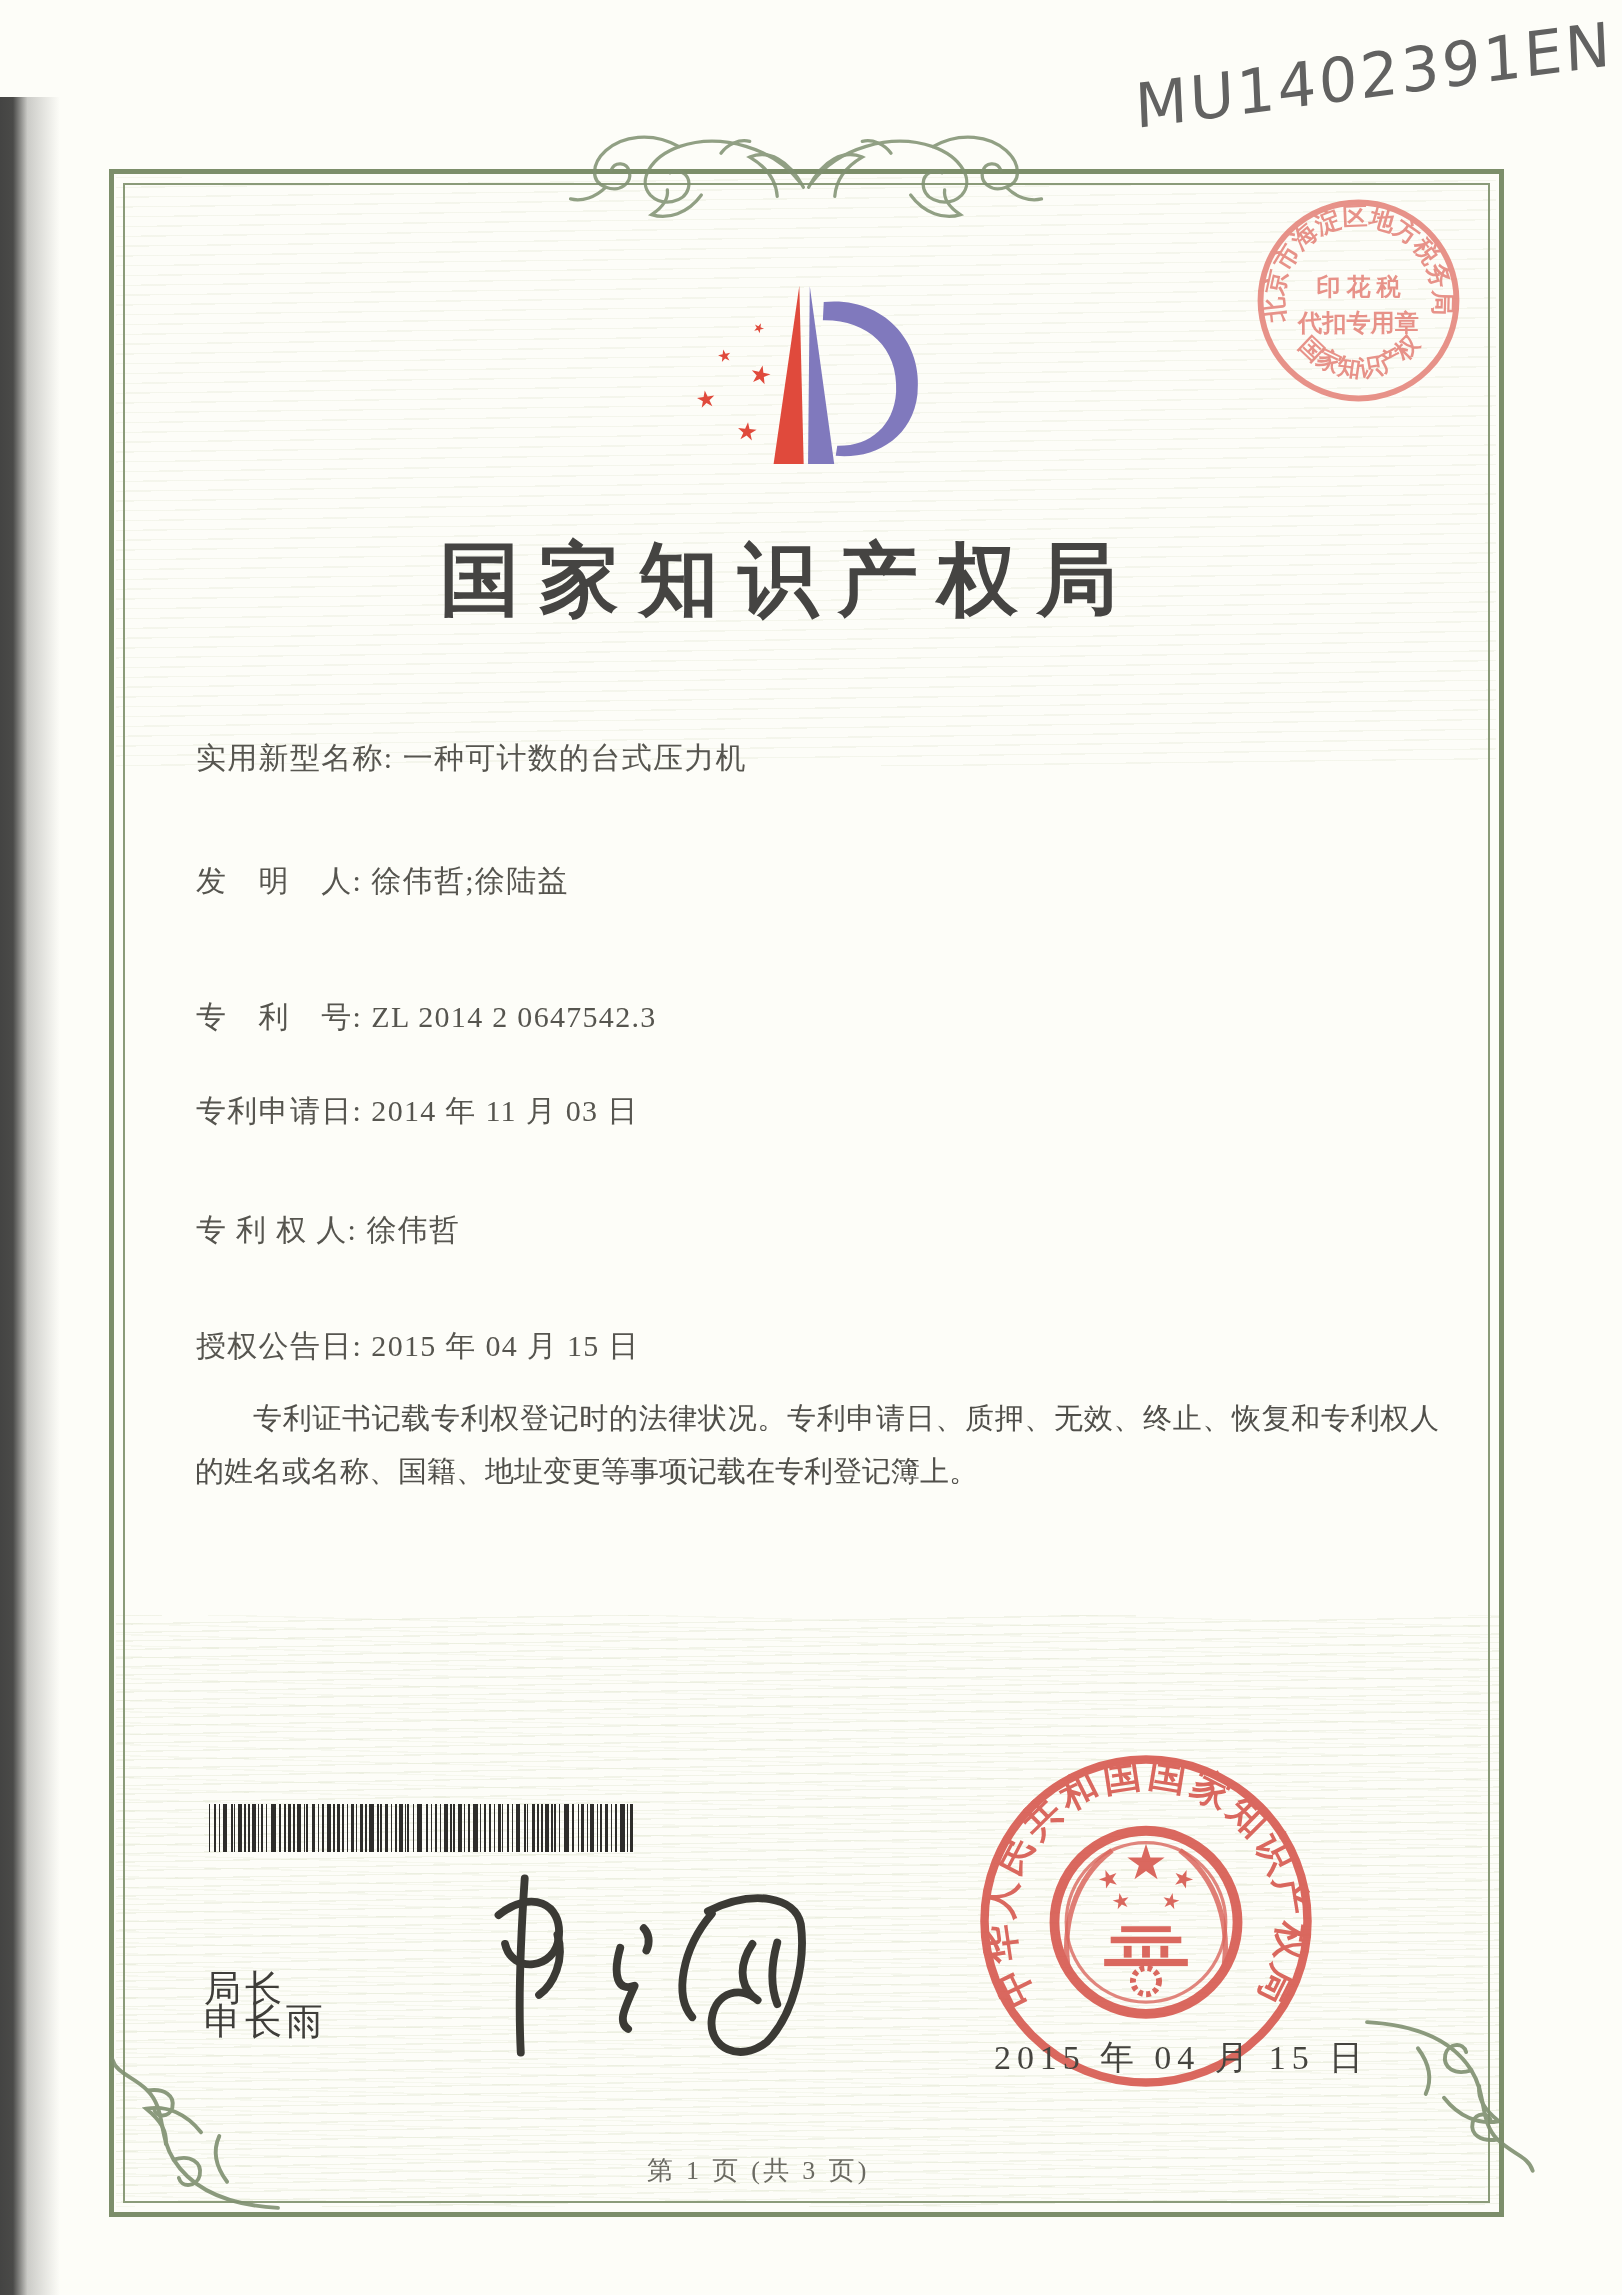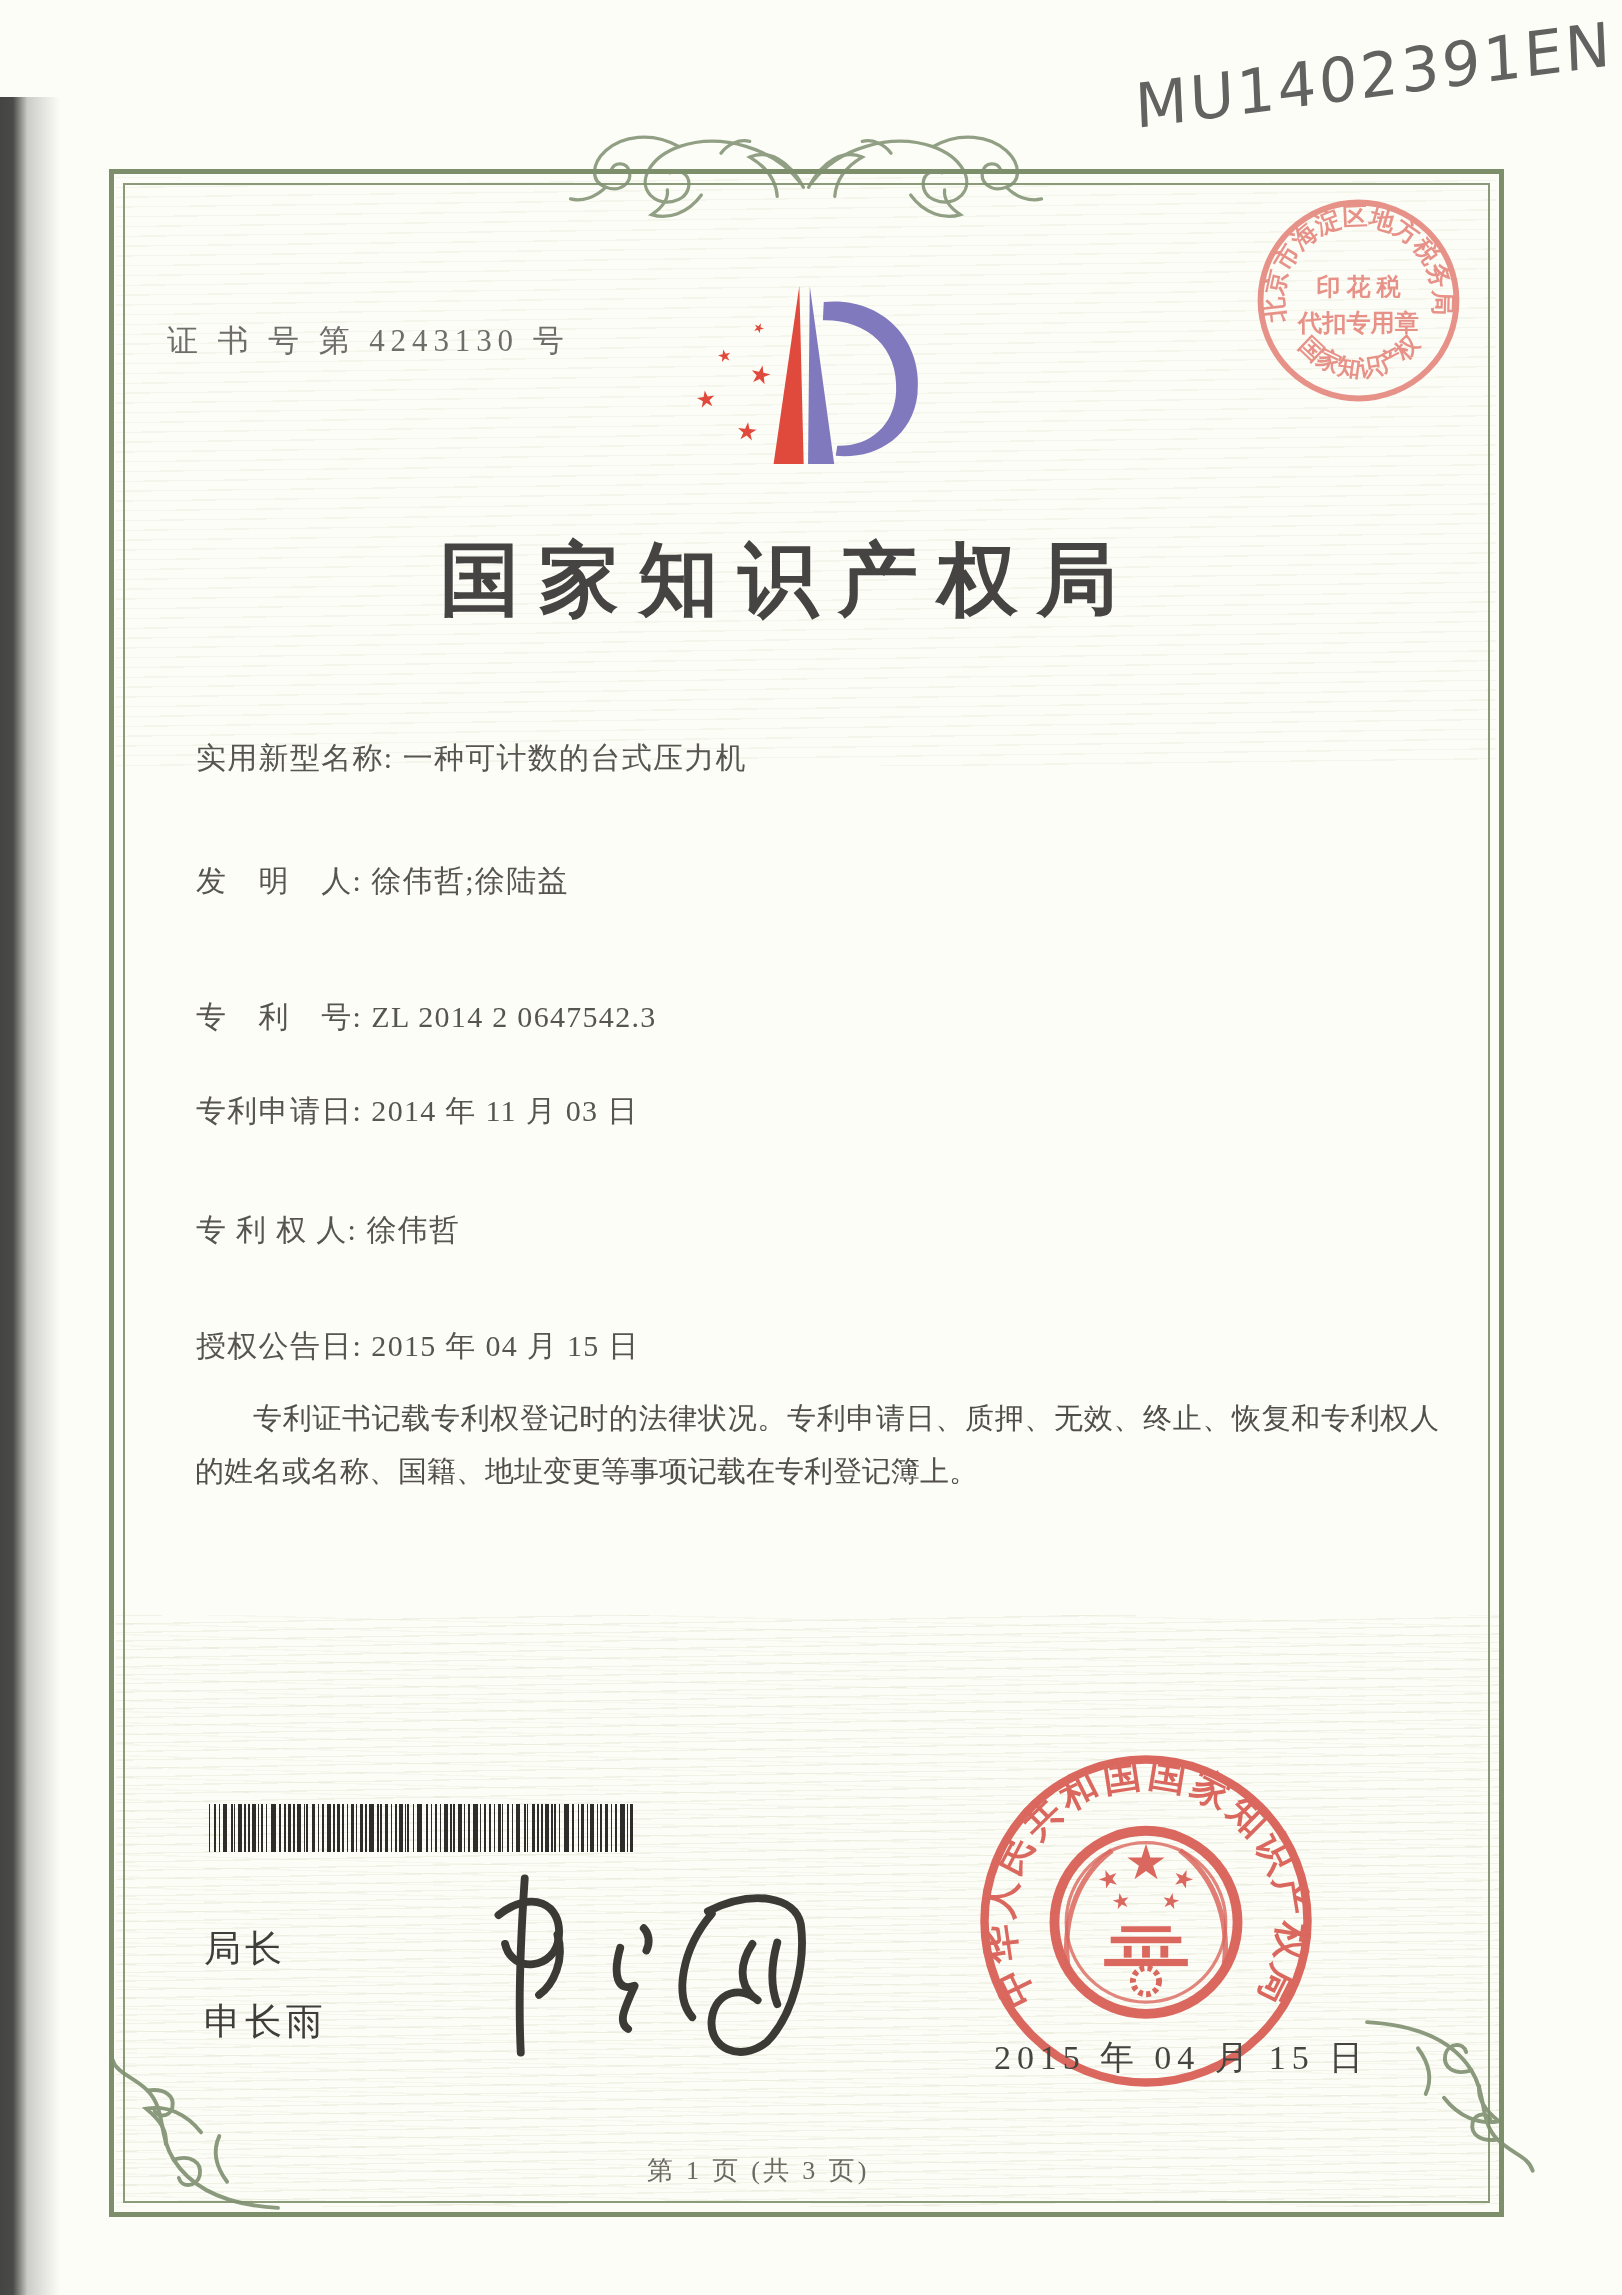--- a/index.html
+++ b/index.html
@@ -72,21 +72,21 @@
     font-size:29px;line-height:1.82;color:#504f4a;text-align:justify;
   }
   .body-text p{margin:0;text-indent:2em;}
 
   .barcode{
     position:absolute;left:209px;top:1804px;width:424px;height:48px;
     display:flex;overflow:hidden;
   }
   .barcode i{display:block;height:100%;background:#2e2d2b;flex:none;}
 
-  .director-label{position:absolute;left:204px;top:1924px;font-size:37px;color:#3f3e3a;letter-spacing:3.9px;}
+  .director-label{position:absolute;left:204px;top:1964px;font-size:37px;color:#3f3e3a;letter-spacing:3.9px;}
   .director-name{position:absolute;left:204px;top:1997px;font-size:37px;color:#3f3e3a;letter-spacing:3.9px;}
 
   .signature{position:absolute;left:399px;top:1851px;}
 
   .tax-stamp{position:absolute;left:1254px;top:196px;opacity:.78;}
   .big-seal{position:absolute;left:976px;top:1751px;opacity:.88;}
   .seal-date{
     position:absolute;left:994px;top:2035px;
     font-size:34px;color:#45443f;letter-spacing:5.9px;white-space:nowrap;z-index:6;
   }
@@ -136,21 +136,20 @@
   <svg class="orn" style="left:1359px;top:2013px;" width="183" height="163" viewBox="0 0 280 250">
     <g stroke="#7f9070" stroke-width="6" fill="none" stroke-linecap="round" opacity=".9" transform="translate(280,0) scale(-1,1)">
       <path d="M268,14 C196,18 138,40 108,88 C84,126 96,166 68,194 C46,216 20,220 14,242"></path>
       <path d="M108,88 C134,96 152,84 148,64 C144,46 120,44 116,60"></path>
       <path d="M68,194 C94,198 110,186 106,168 C102,152 80,152 78,166"></path>
       <path d="M150,130 C128,158 98,172 66,166 C88,148 98,132 96,112"></path>
       <path d="M190,54 C172,78 168,102 178,124"></path>
     </g>
   </svg>
 
-  <div class="cert-no">证 书 号 第 4243130 号</div>
 
   <div class="handwriting">MU1402391EN</div>
 
   <svg class="logo" width="327" height="262" viewBox="0 0 1500 1200">
     <defs>
       <path id="star" d="M0,-1 L0.2245,-0.309 L0.951,-0.309 L0.3633,0.118 L0.5878,0.809 L0,0.382 L-0.5878,0.809 L-0.3633,0.118 L-0.951,-0.309 L-0.2245,-0.309 Z"></path>
     </defs>
 
     <path d="M818,168 L700,985 L838,985 Z" fill="#e04a3c"></path>
 

